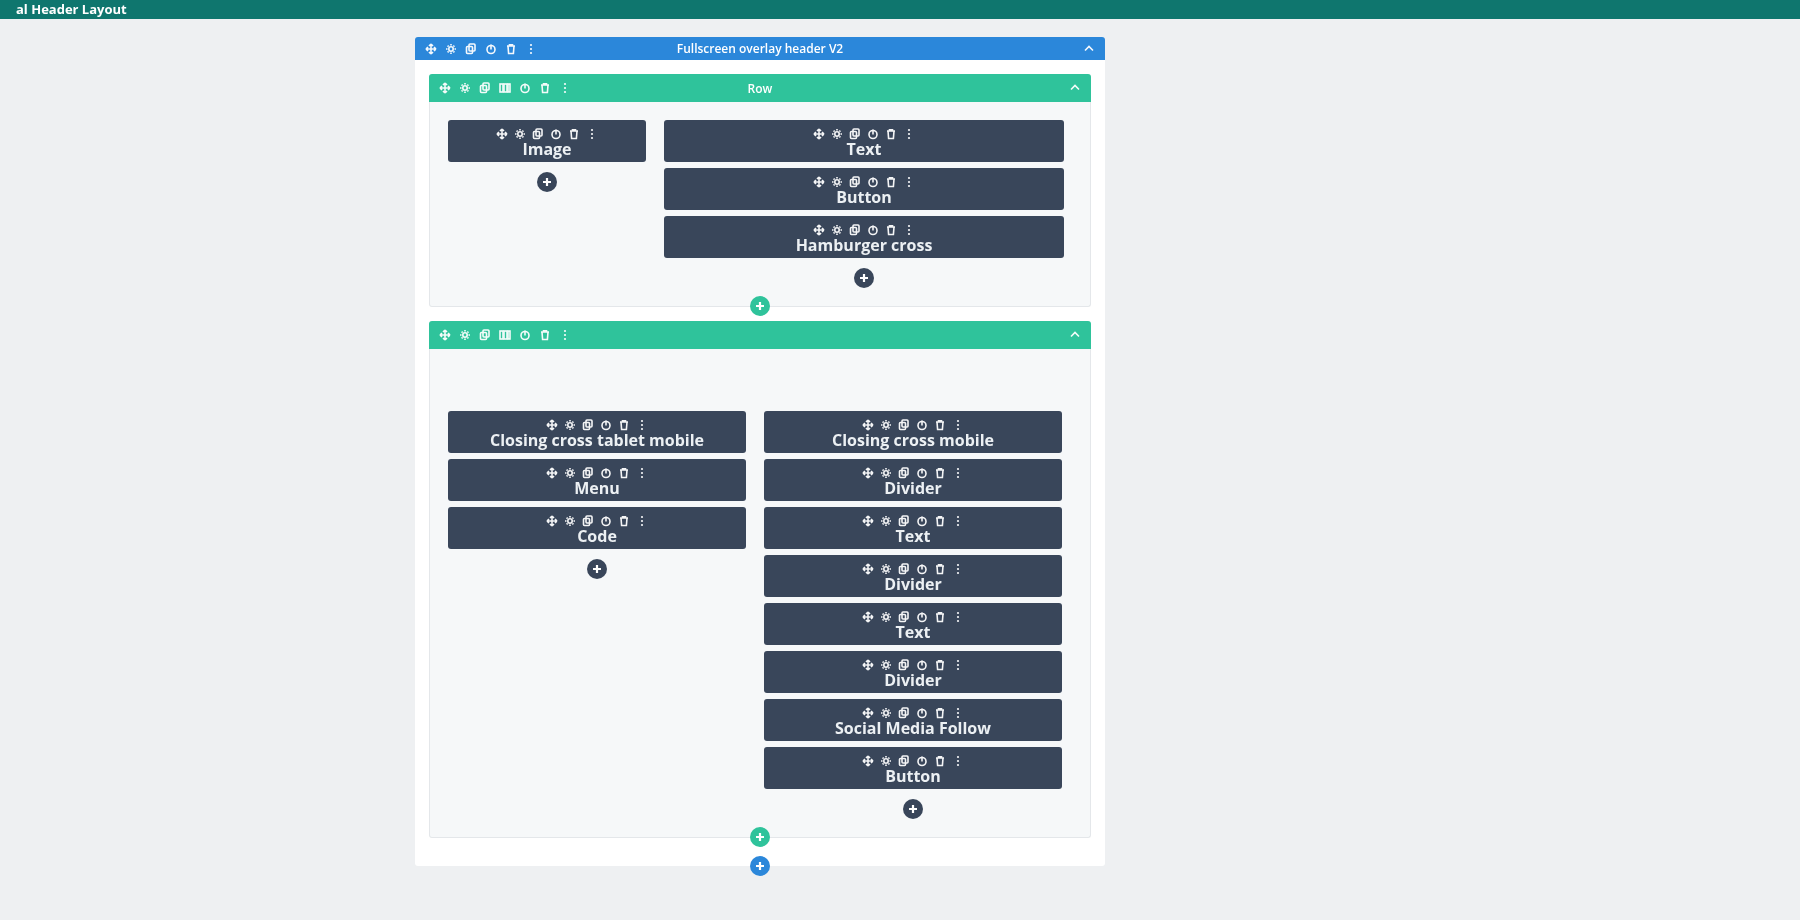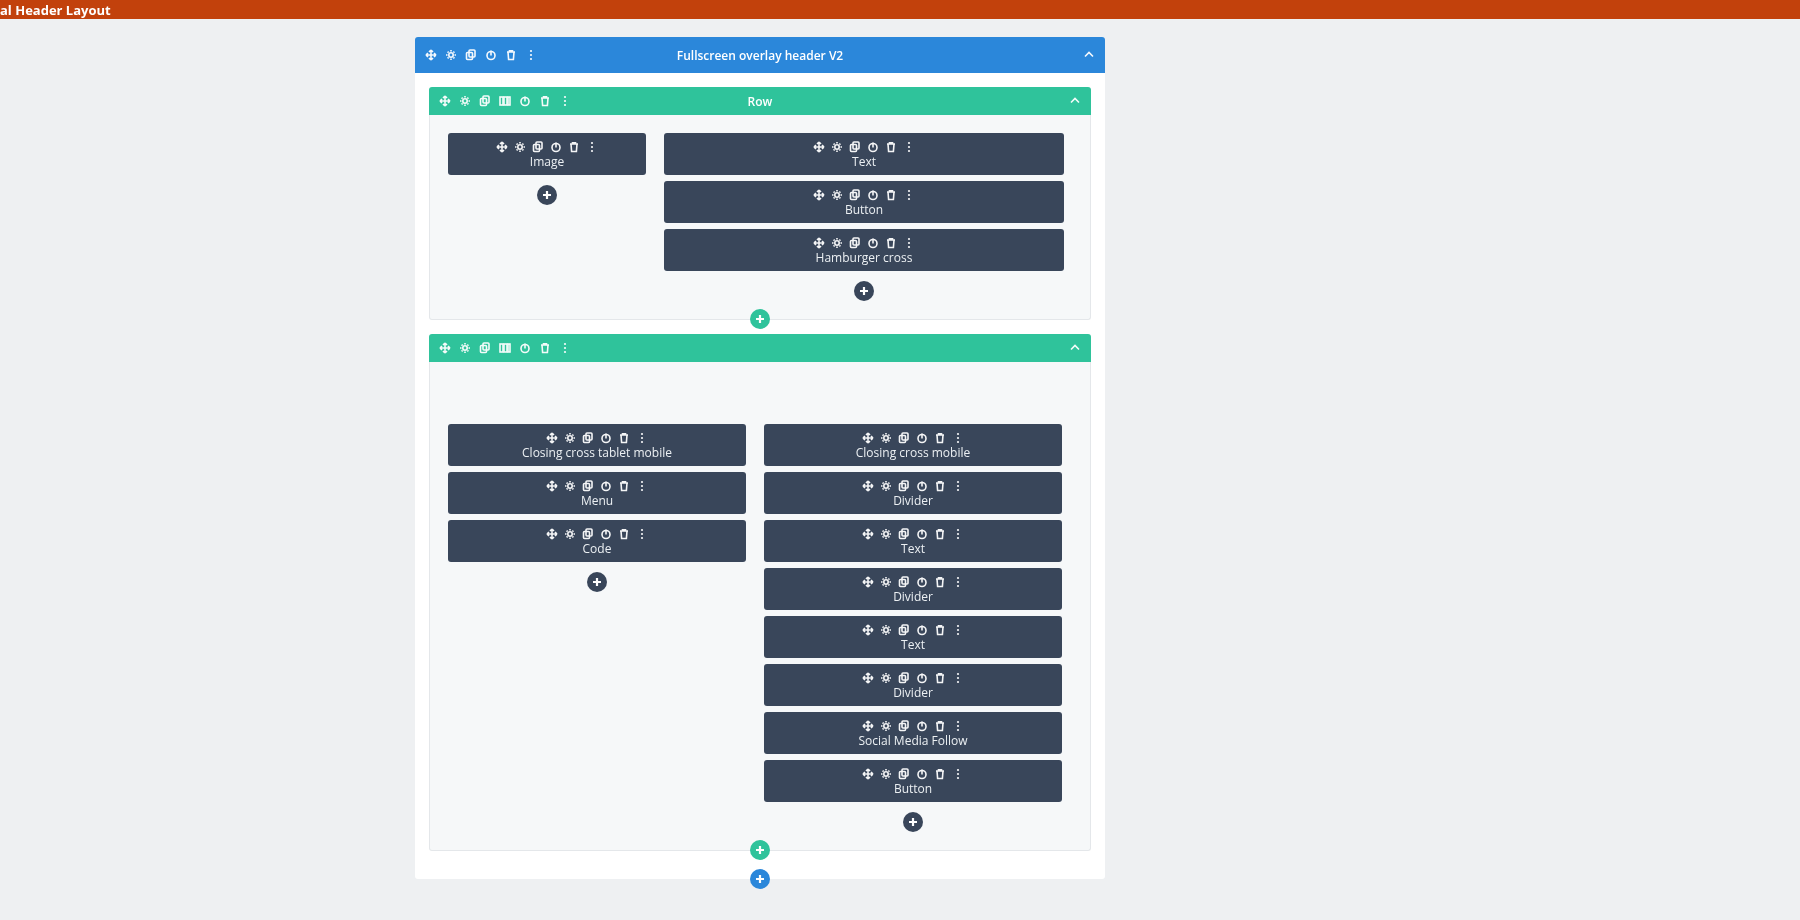--- a/index.html
+++ b/index.html
@@ -7,40 +7,40 @@
     font-family: "Open Sans", -apple-system, BlinkMacSystemFont, "Segoe UI", sans-serif;
     background: #eef0f2;
     font-size: 12px;
     color: #fff;
     width: 1800px;
     height: 920px;
     overflow: hidden;
     position: relative;
   }
   .topbar {
-    background: #c2410c;
+    background: #0f766e;
     color: #fff;
     height: 19px;
     font-size: 13px;
     font-weight: 700;
-    padding-left: 0;
+    padding-left: 16px;
     display: flex;
-    align-items: center;
+    align-items: flex-start;
   }
   .canvas {
     position: absolute;
     left: 415px;
     top: 37px;
     width: 690px;
   }
 
   
   .section-header {
     background: #2b87da;
-    height: 36px;
+    height: 23px;
     border-radius: 3px 3px 0 0;
     display: flex;
     align-items: center;
     position: relative;
   }
   .section-title {
     position: absolute;
     left: 0; right: 0;
     text-align: center;
     font-weight: 600;
@@ -105,22 +105,22 @@
   .module-toolbar {
     display: flex;
     justify-content: center;
     align-items: center;
     height: 22px;
     gap: 6px;
     padding-top: 6px;
   }
   .module-label {
     text-align: center;
-    font-size: 12px;
-    font-weight: 400;
+    font-size: 16px;
+    font-weight: 700;
     color: #ecf0f3;
     line-height: 14px;
   }
 
   
   .icons-left {
     display: flex;
     align-items: center;
     gap: 8px;
     padding-left: 10px;

